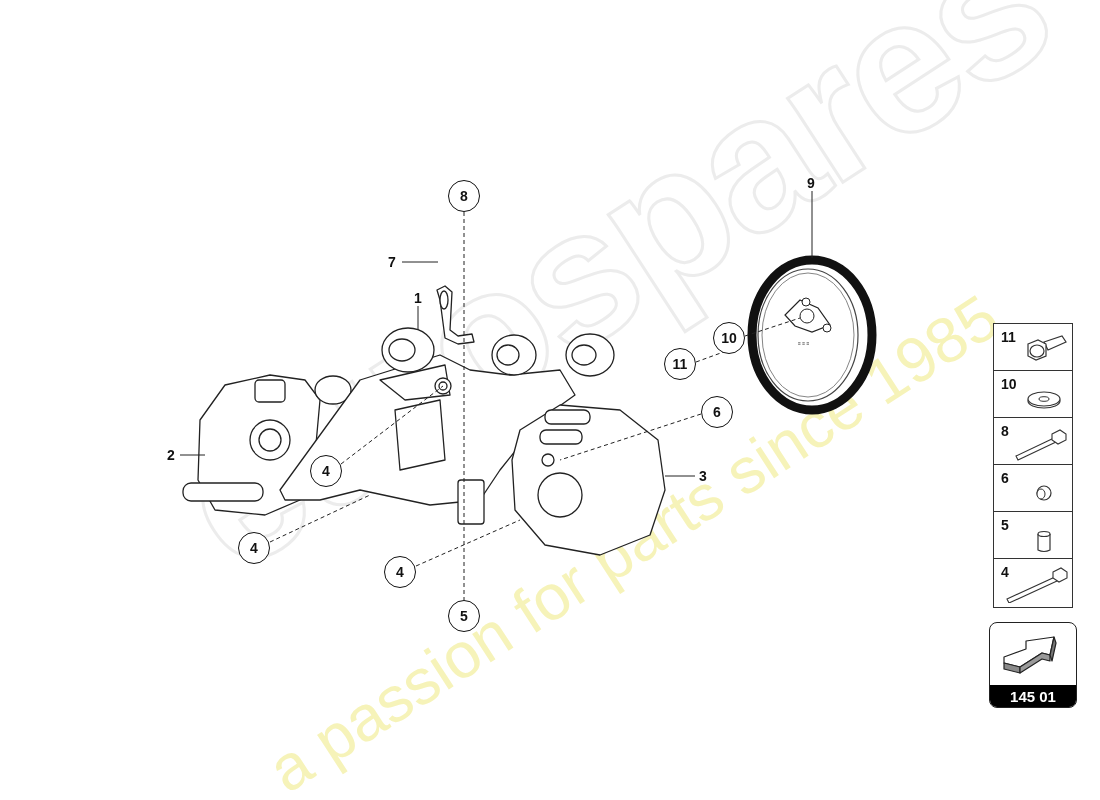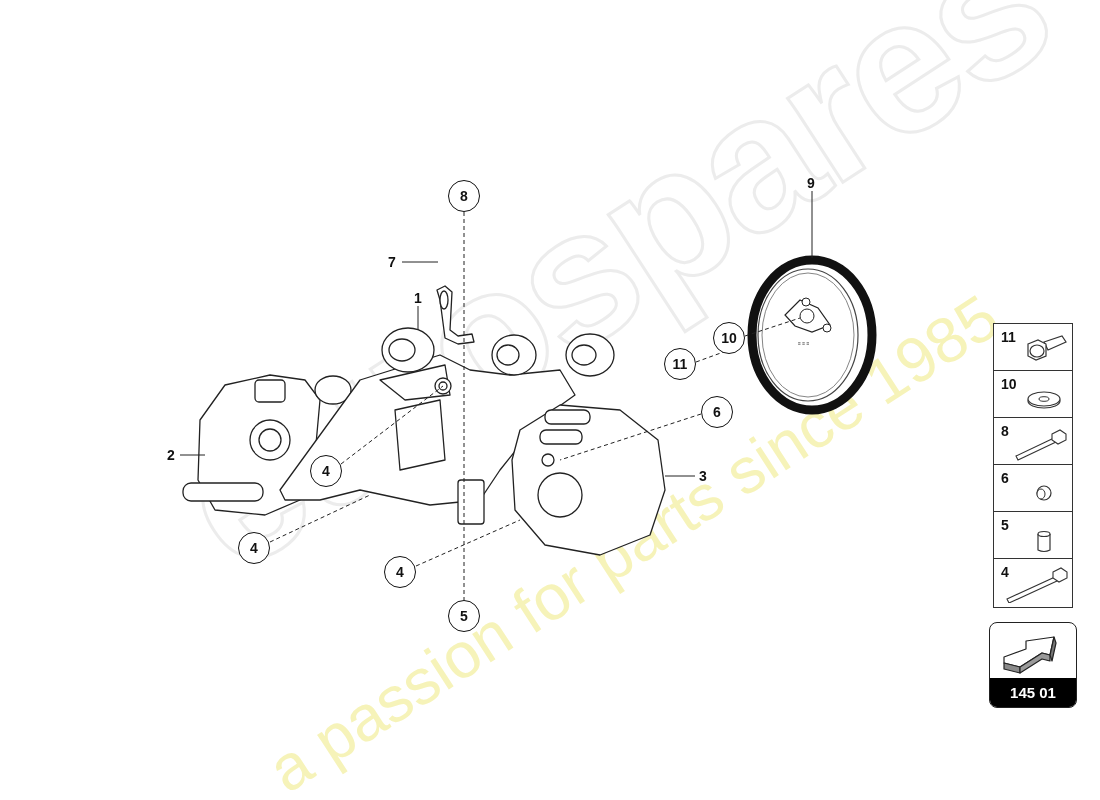--- a/index.html
+++ b/index.html
@@ -10,21 +10,21 @@
   .wm-tag{position:absolute;left:255px;top:745px;font-family:"Liberation Sans",sans-serif;font-size:64px;color:#f6f3b9;transform:rotate(-33deg);transform-origin:left top;white-space:nowrap;}
   .callout{position:absolute;width:32px;height:32px;border:1.6px solid #111;border-radius:50%;background:#fff;box-sizing:border-box;
     display:flex;align-items:center;justify-content:center;font-weight:bold;font-size:14px;color:#111;}
   .label{position:absolute;font-weight:bold;font-size:14px;color:#111;}
   .parts{position:absolute;left:993px;top:323px;width:78px;border:1.5px solid #333;background:#fff;}
   .part-cell{height:47px;border-bottom:1.5px solid #333;position:relative;box-sizing:border-box;}
   .part-cell:last-child{border-bottom:none;height:48px;}
   .part-num{position:absolute;left:7px;top:5px;font-weight:bold;font-size:14px;color:#111;}
   .part-icon{position:absolute;left:20px;top:4px;width:56px;height:40px;}
   .ref-box{position:absolute;left:989px;top:622px;width:86px;height:84px;border:1.8px solid #222;border-radius:8px;background:#fff;overflow:hidden;}
-  .ref-code{position:absolute;left:0;bottom:0;width:100%;height:29px;background:#000;color:#fff;font-weight:bold;font-size:15px;
+  .ref-code{position:absolute;left:0;bottom:0;width:100%;height:22px;background:#000;color:#fff;font-weight:bold;font-size:15px;
     display:flex;align-items:center;justify-content:center;margin-top:6px;}
 </style>
 </head>
 <body>
 
 <div class="canvas">
 
   <div class="wm-big">eurospares</div>
   <div class="wm-tag">a passion for parts since 1985</div>
 

